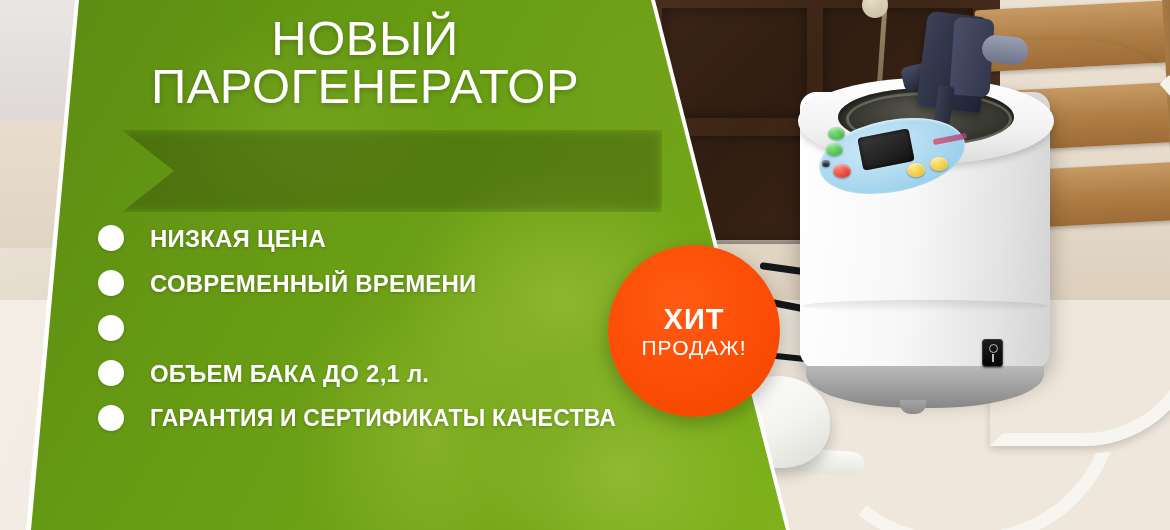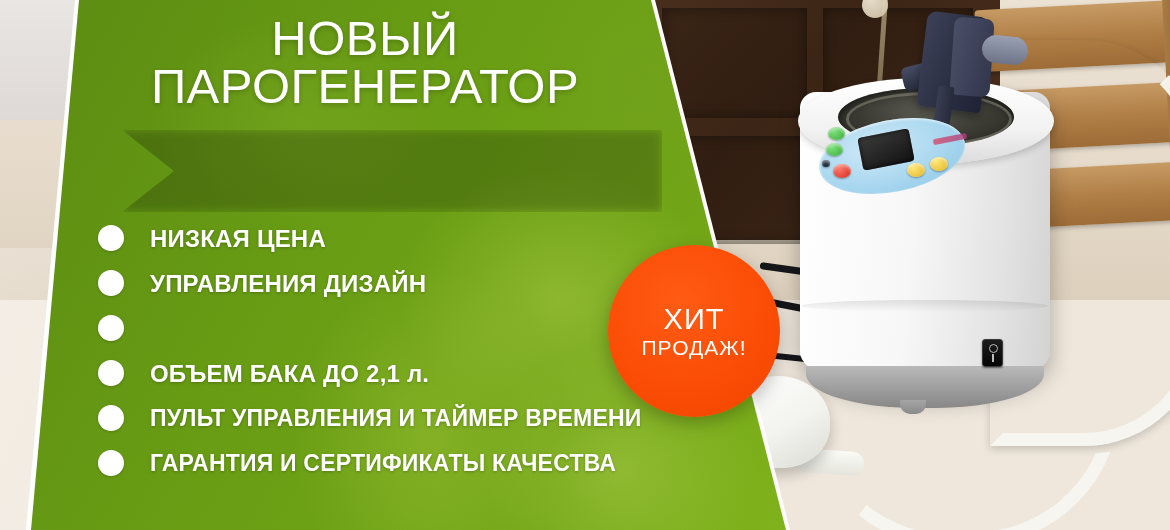--- a/index.html
+++ b/index.html
@@ -321,21 +321,21 @@
   .bullet-row.wide .bullet-text{font-size:23px;}
 
   
   .badge{
     position:absolute;left:608px;top:245px;width:172px;height:172px;
     border-radius:50%;
     background:radial-gradient(circle at 42% 34%,#ff5b14 0%,#fb4d05 55%,#f04400 100%);
     display:flex;flex-direction:column;align-items:center;justify-content:center;
     box-shadow:0 6px 18px rgba(0,0,0,.25);
   }
-  .badge-l1{color:#fff;font-size:29px;font-weight:400;line-height:1.18;letter-spacing:1px;}
+  .badge-l1{color:#fff;font-size:29px;font-weight:700;line-height:1.18;letter-spacing:1px;}
   .badge-l2{color:#fff;font-size:21px;font-weight:400;line-height:1.18;letter-spacing:1px;}
 </style>
 </head>
 <body>
 
 <div id="banner">
 
   <div class="photo">
     <div class="wall"></div>
     <div class="wall-left"></div>
@@ -414,35 +414,31 @@
 
   <div class="ribbon-shadow"></div>
 
   <div class="bullets">
     <div class="bullet-row">
       <span class="dot"></span>
       <span class="bullet-text">НИЗКАЯ ЦЕНА</span>
     </div>
     <div class="bullet-row">
       <span class="dot"></span>
-      <span class="bullet-text">УПРАВЛЕНИЯ ДИЗАЙН</span>
+      <span class="bullet-text">СОВРЕМЕННЫЙ ВРЕМЕНИ</span>
     </div>
     <div class="bullet-row">
       <span class="dot"></span>
     </div>
     <div class="bullet-row">
       <span class="dot"></span>
       <span class="bullet-text">ОБЪЕМ БАКА ДО 2,1 л.</span>
     </div>
     <div class="bullet-row wide">
       <span class="dot"></span>
-      <span class="bullet-text">ПУЛЬТ УПРАВЛЕНИЯ И ТАЙМЕР ВРЕМЕНИ</span>
-    </div>
-    <div class="bullet-row wide">
-      <span class="dot"></span>
       <span class="bullet-text">ГАРАНТИЯ И СЕРТИФИКАТЫ КАЧЕСТВА</span>
     </div>
   </div>
 
   <div class="badge">
     <span class="badge-l1">ХИТ</span>
     <span class="badge-l2">ПРОДАЖ!</span>
   </div>
 
 </div>

